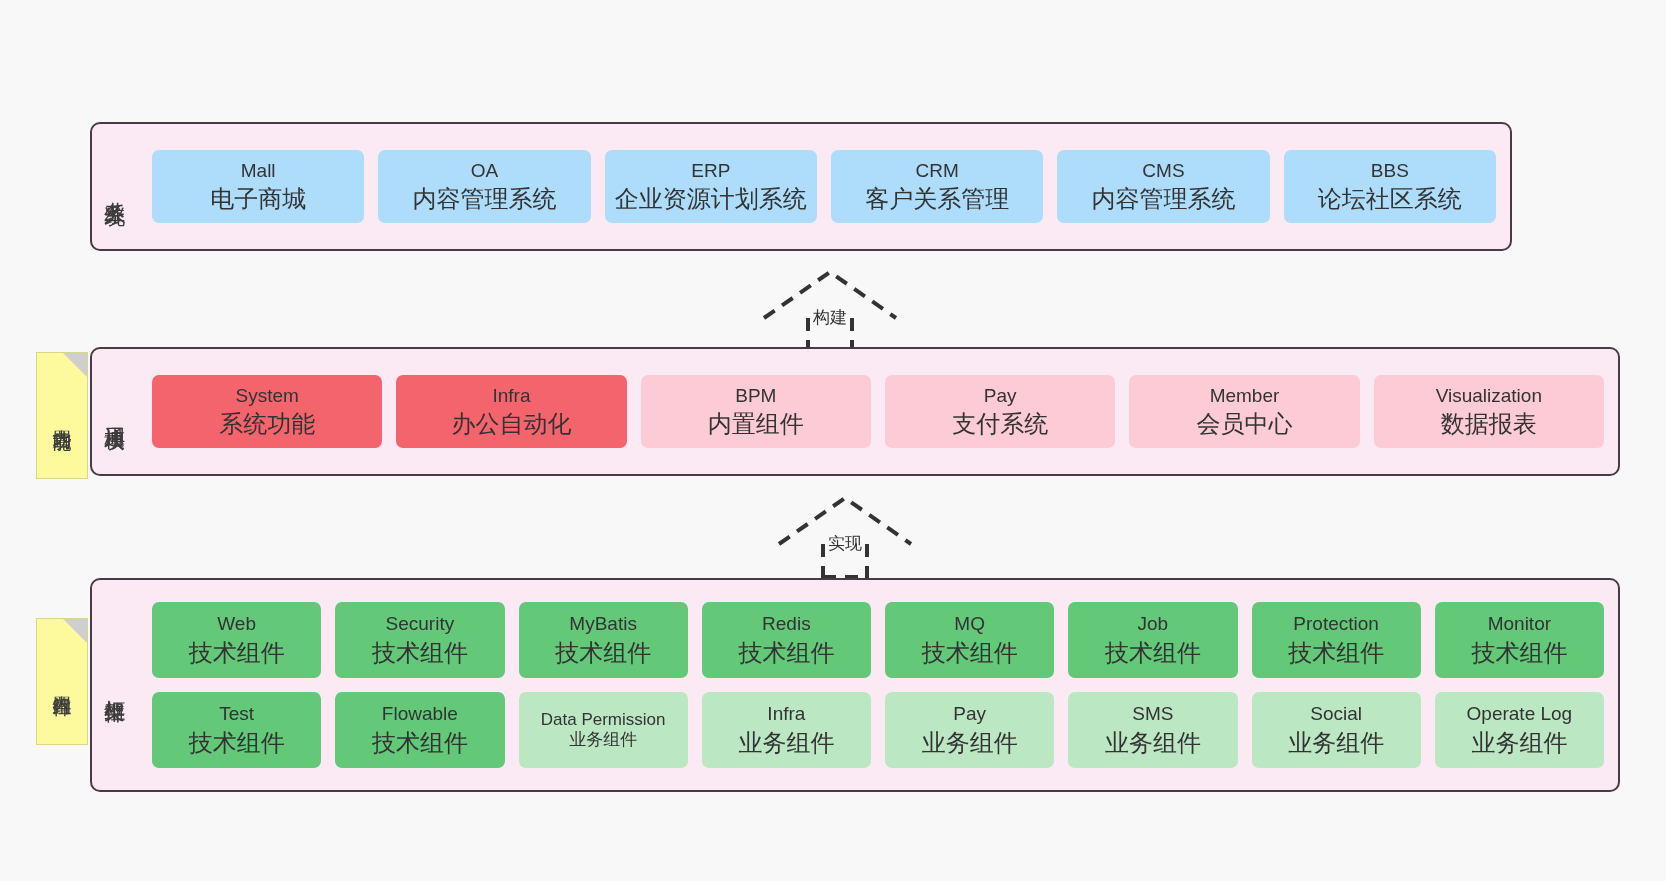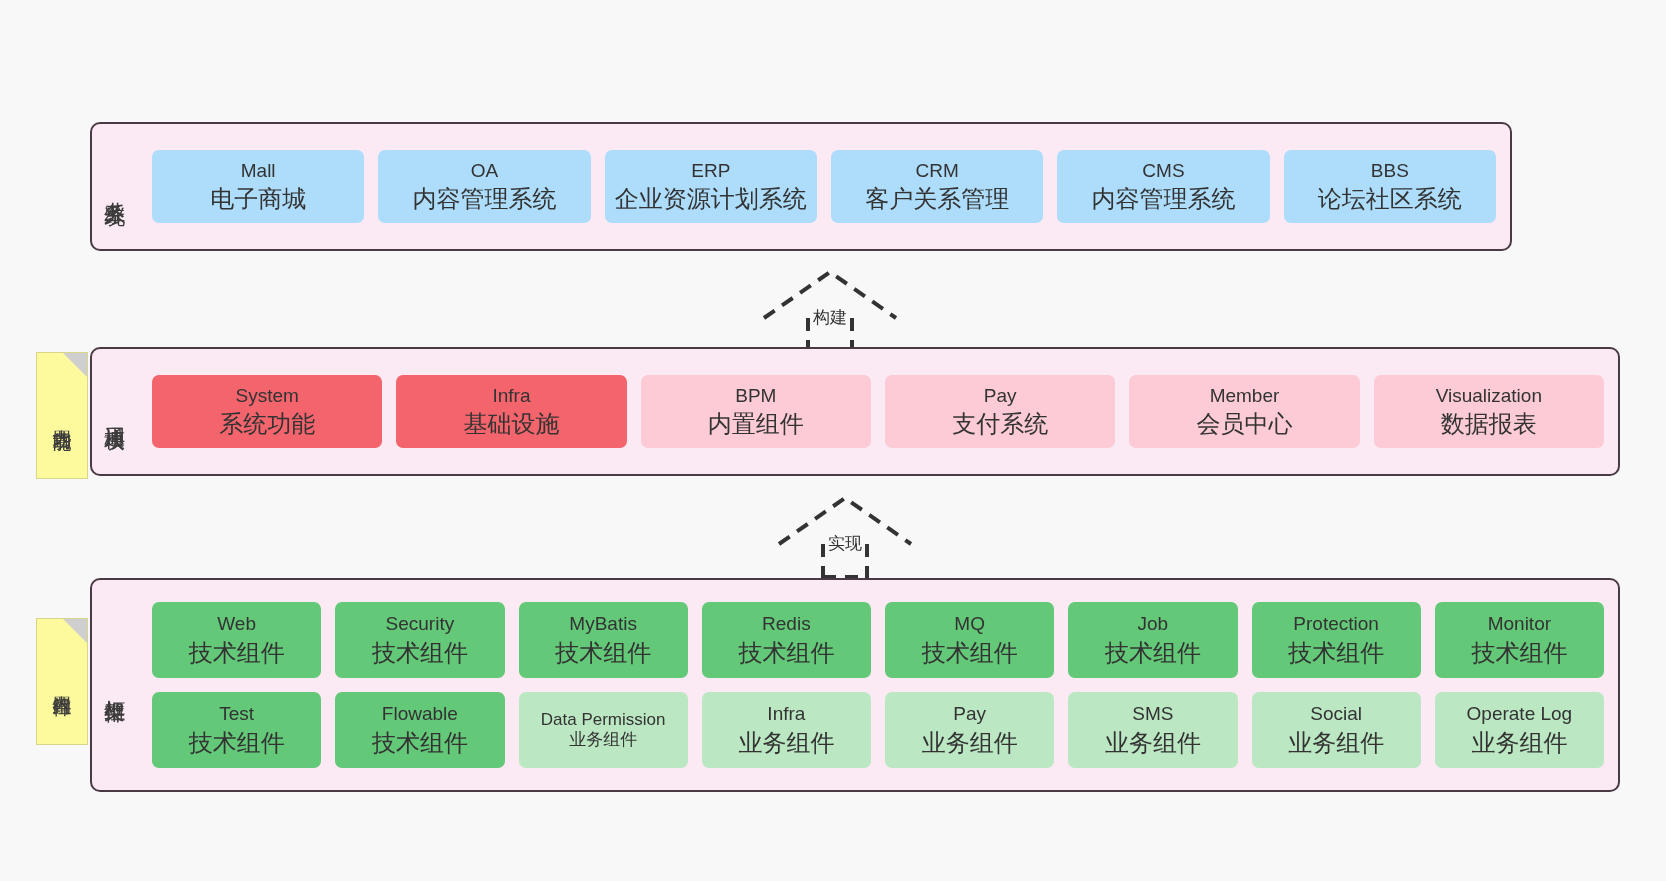--- a/index.html
+++ b/index.html
@@ -173,21 +173,21 @@
   <div class="layer" style="left:90px; top:347px; width:1530px; height:129px;">
     <div class="layer-title">通用模块</div>
     <div class="layer-body">
       <div class="row" style="height:73px;">
         <div class="box red">
           <div class="t1">System</div>
           <div class="t2">系统功能</div>
         </div>
         <div class="box red">
           <div class="t1">Infra</div>
-          <div class="t2">基础设施</div>
+          <div class="t2">办公自动化</div>
         </div>
         <div class="box pink">
           <div class="t1">BPM</div>
           <div class="t2">内置组件</div>
         </div>
         <div class="box pink">
           <div class="t1">Pay</div>
           <div class="t2">支付系统</div>
         </div>
         <div class="box pink">

